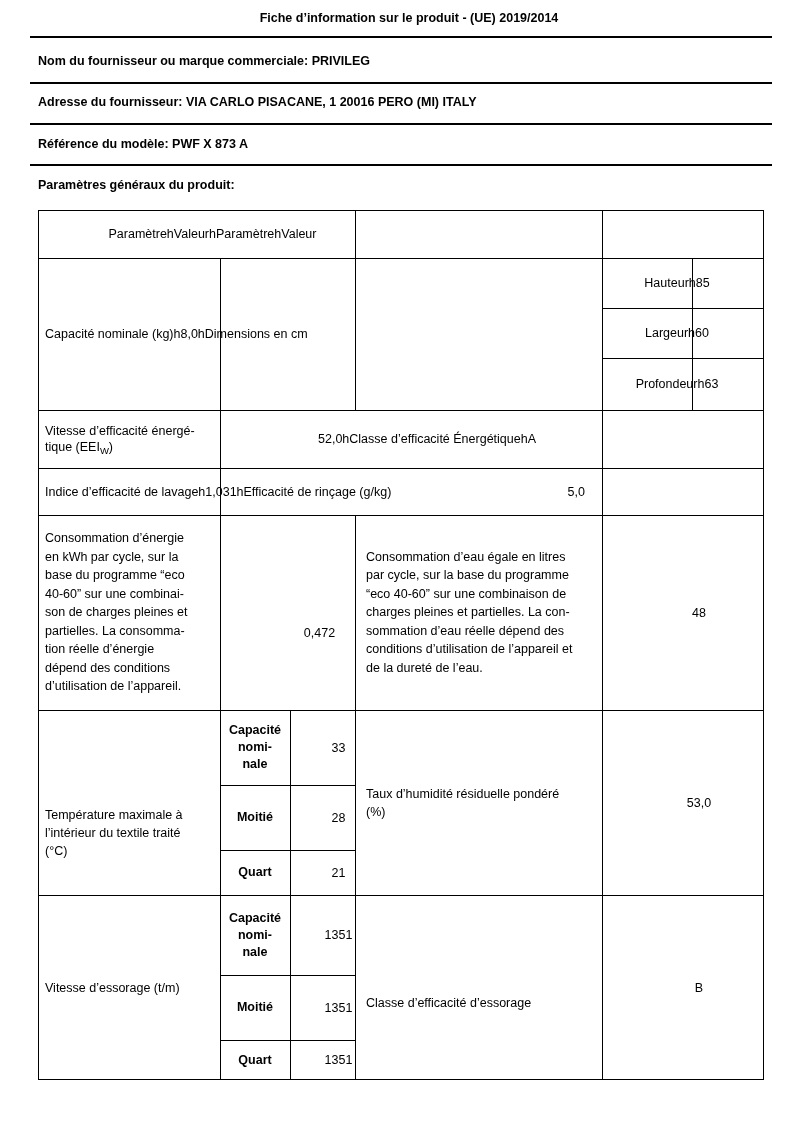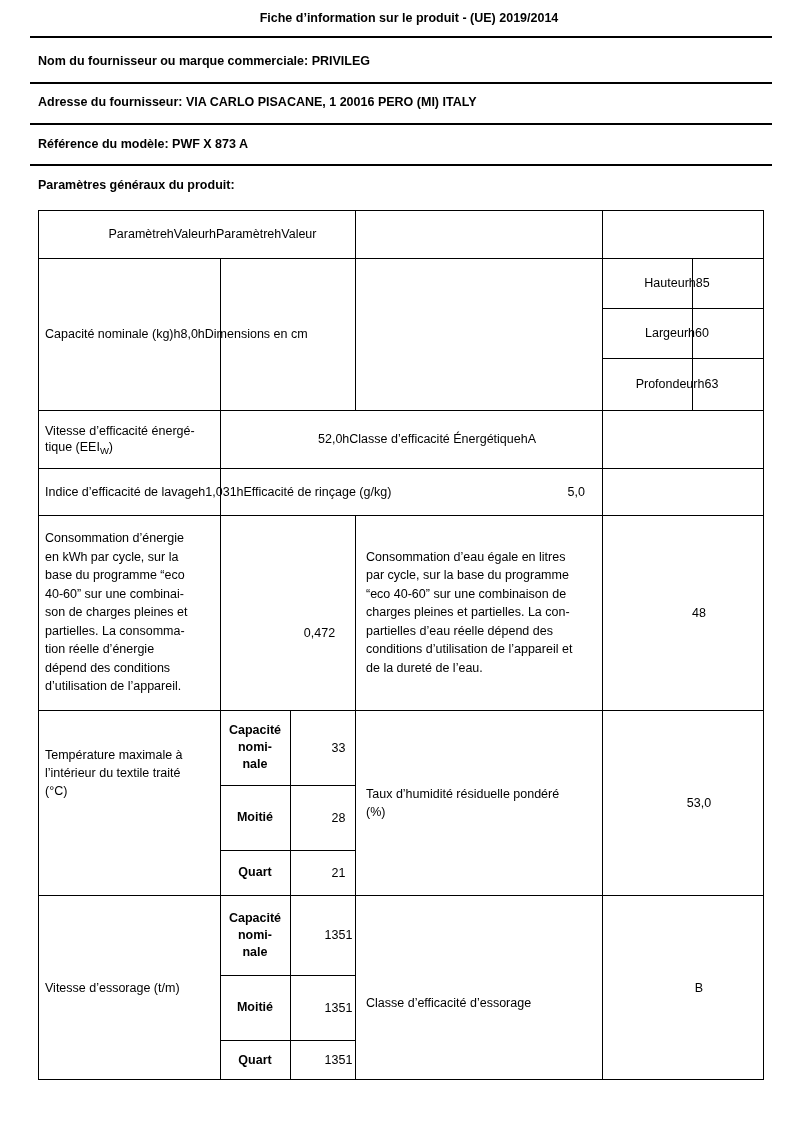--- a/index.html
+++ b/index.html
@@ -94,27 +94,27 @@
       <div>tion réelle d’énergie</div>
       <div>dépend des conditions</div>
       <div>d’utilisation de l’appareil.</div>
     </div>
   <div class="cell vc hc" style="left:236px;top:515px;width:135px;height:195px;margin-top:20px;">0,472</div>
   <div class="cell col para" style="left:366px;top:515px;width:232px;height:195px;">
       <div>Consommation d’eau égale en litres</div>
       <div>par cycle, sur la base du programme</div>
       <div>“eco 40-60” sur une combinaison de</div>
       <div>charges pleines et partielles. La con-</div>
-      <div>partielles d’eau réelle dépend des</div>
+      <div>sommation d’eau réelle dépend des</div>
       <div>conditions d’utilisation de l’appareil et</div>
       <div>de la dureté de l’eau.</div>
     </div>
   <div class="cell vc hc" style="left:602px;top:515px;width:162px;height:195px;">48</div>
 
-  <div class="cell col" style="left:45px;top:680px;width:172px;height:185px;">
+  <div class="cell col" style="left:45px;top:740px;width:172px;height:185px;">
       <div>Température maximale à</div>
       <div>l’intérieur du textile traité</div>
       <div>(°C)</div>
     </div>
   <div class="cell col cc sublabel" style="left:220px;top:710px;width:70px;height:75px;">
       <div>Capacité</div>
       <div>nomi-</div>
       <div>nale</div>
     </div>
   <div class="cell vc hc" style="left:290px;top:710px;width:65px;height:75px;">33</div>

